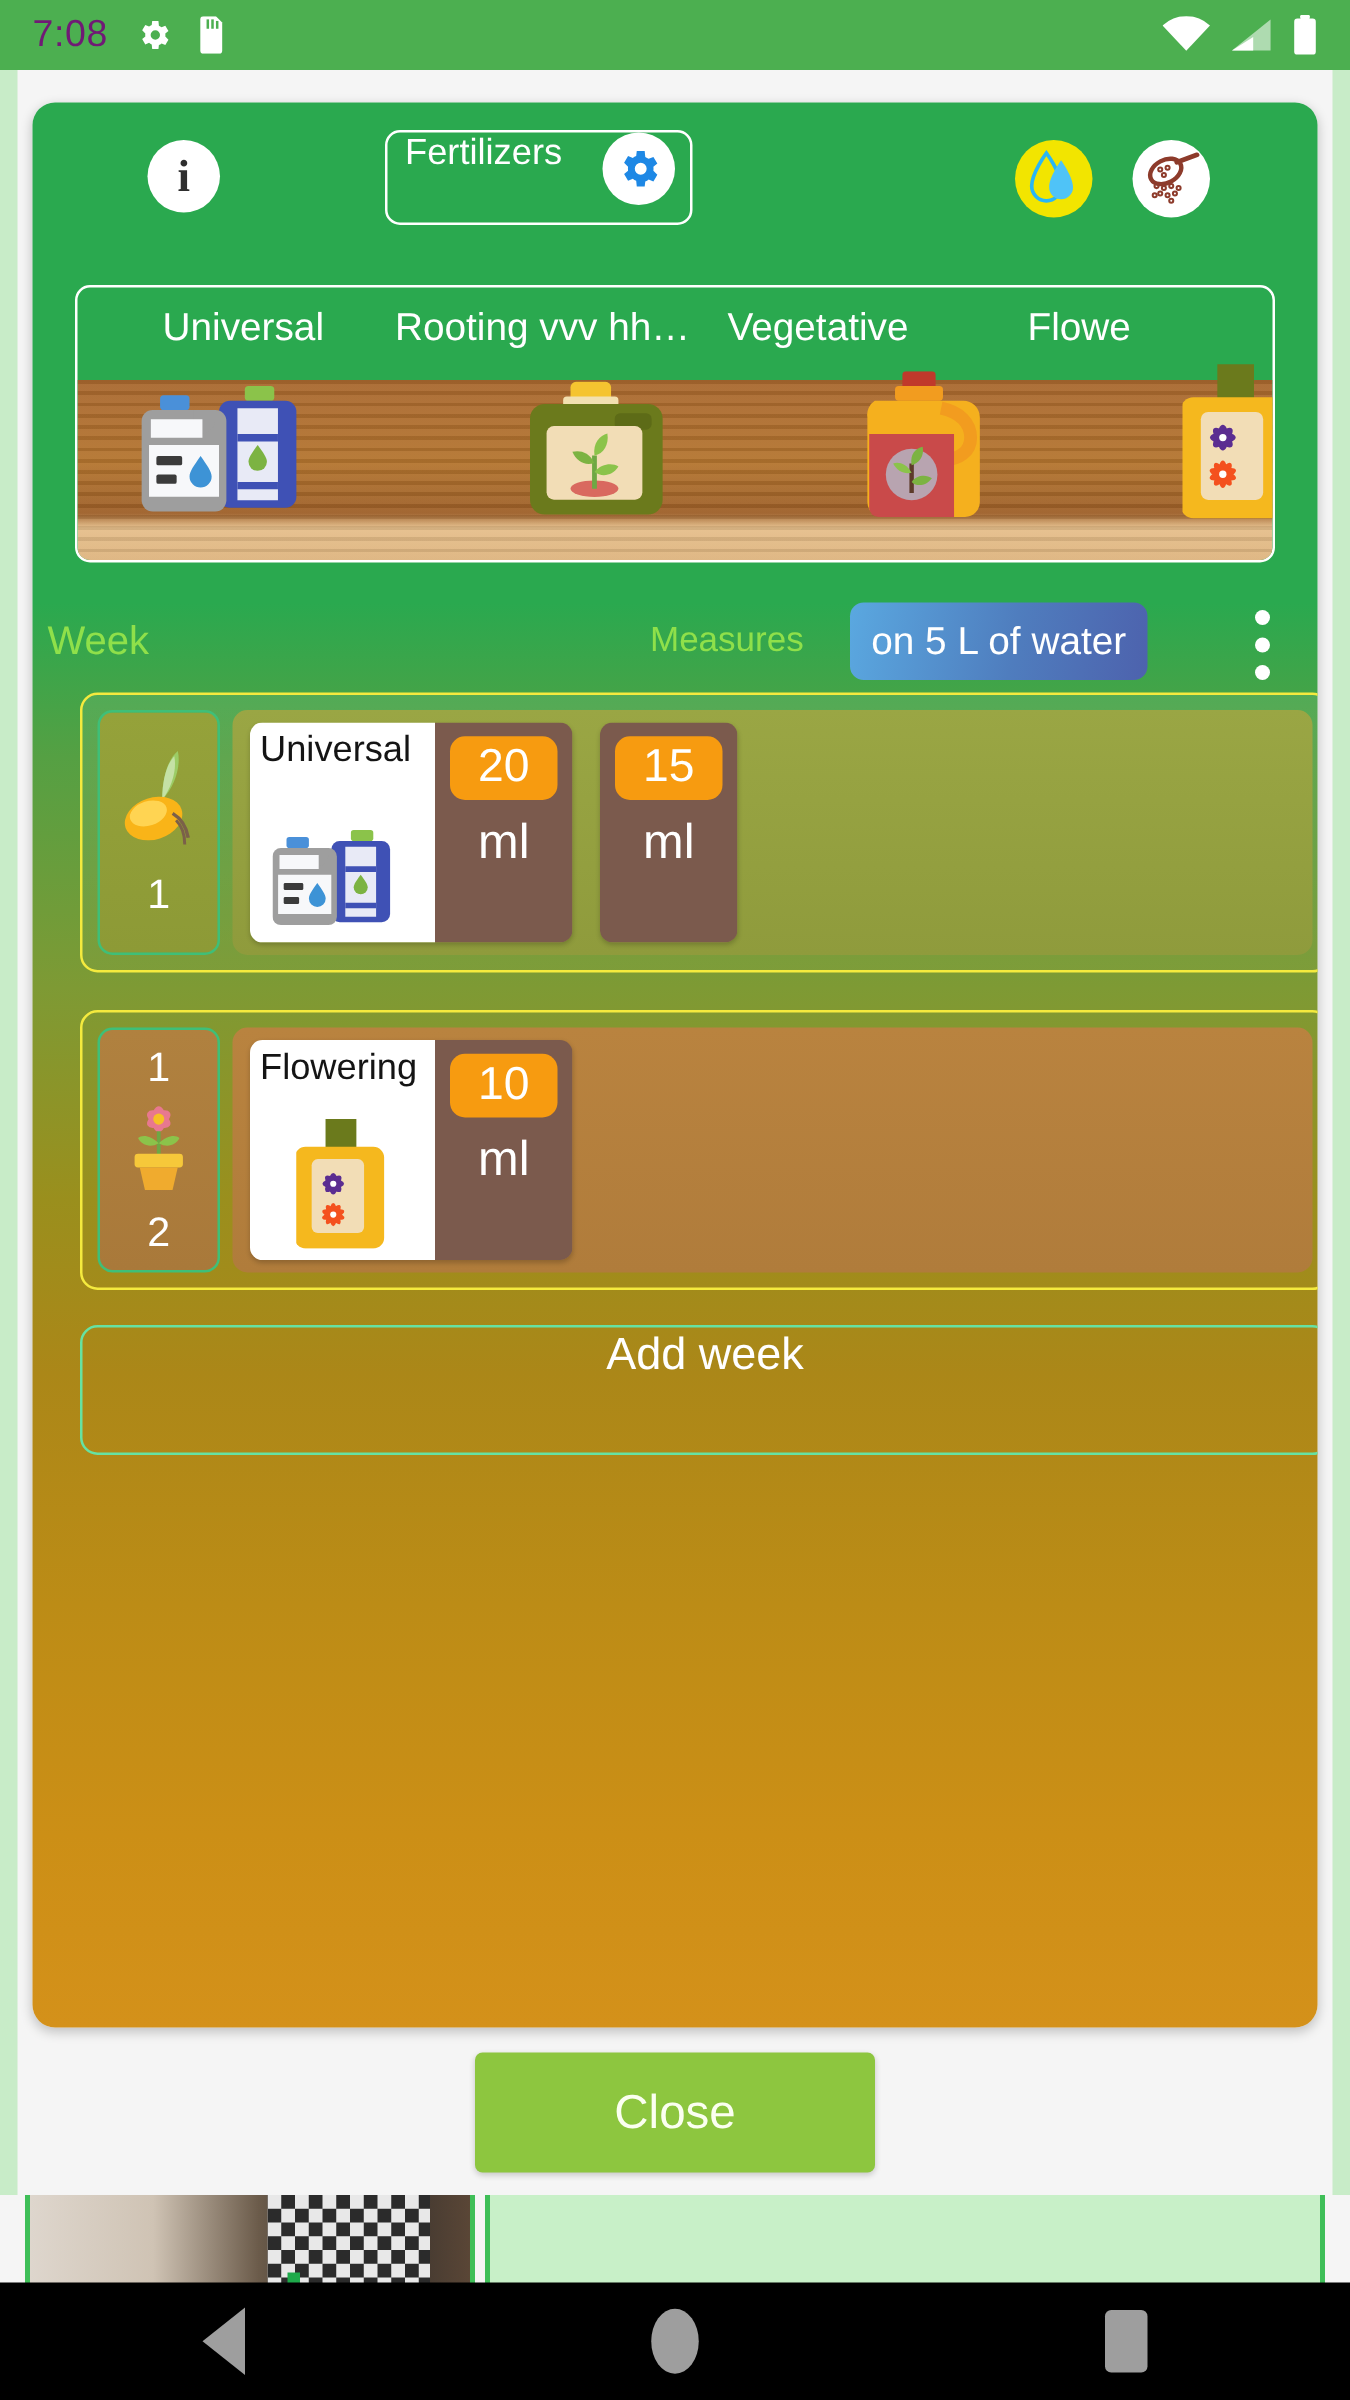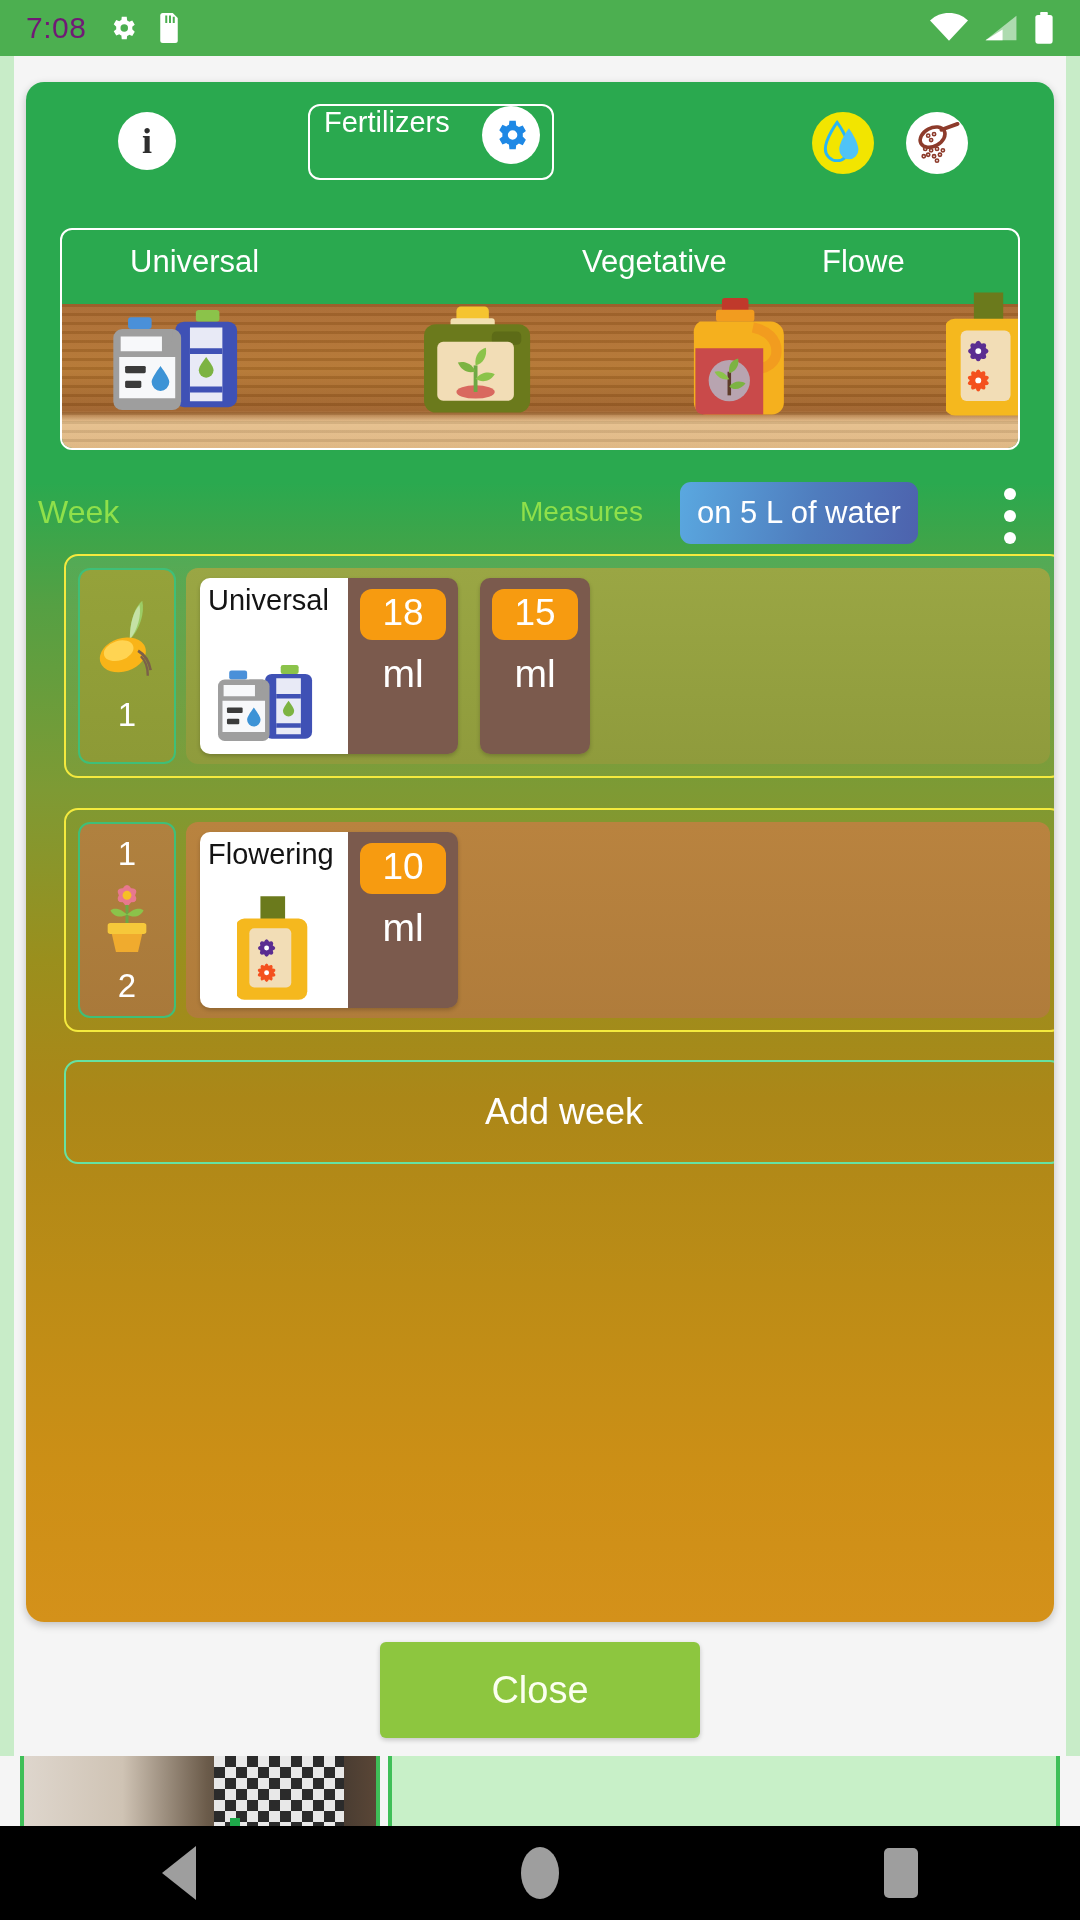--- a/index.html
+++ b/index.html
@@ -138,21 +138,21 @@
   .dose-val {
     background: #f79b10; color: #fff; font-size: 37px;
     border-radius: 12px; padding: 3px 16px 6px; min-width: 86px; text-align: center;
   }
   .dose-unit { color: #fff; font-size: 39px; margin-top: 12px; }
 
   
   .add-week {
     position: absolute; left: 38px; width: 1000px; height: 104px;
     border: 2px solid #66e2a2; border-radius: 14px;
-    display: flex; align-items: center; justify-content: center;
+    display: flex; justify-content: center;
     color: #ffffff; font-size: 36px;
   }
 
   
   .close-btn {
     position: absolute; left: 380px; top: 1642px; width: 320px; height: 96px;
     background: #8dc63f; border-radius: 6px;
     display: flex; align-items: center; justify-content: center;
     color: #fbfff0; font-size: 38px;
     box-shadow: 0 2px 5px rgba(0,0,0,.2);
@@ -271,20 +271,21 @@
               <circle cx="21" cy="22" r="1.1"></circle>
               <circle cx="17" cy="29" r="1.1"></circle>
           </g>
         </svg>
       </div>
     </div>
 
     <div class="shelf-wrap">
       <div class="shelf-names">
         <span class="shelf-name" style="left:68px">Universal</span>
+        <span class="shelf-name" style="left:254px">Rooting vvv hh…</span>
         <span class="shelf-name" style="left:520px">Vegetative</span>
         <span class="shelf-name" style="left:760px">Flowe</span>
       </div>
 
       <div class="wood">
 
         <span class="bottle" style="left:50px">
           <svg width="150" height="112" viewBox="0 0 100 76">
             <rect x="56" y="4" width="16" height="8" rx="2" fill="#8bc34a"></rect>
             <path d="M48 12h30a6 6 0 0 1 6 6v46a6 6 0 0 1-6 6H48a6 6 0 0 1-6-6V18a6 6 0 0 1 6-6z" fill="#3f51b5"></path>
@@ -408,21 +409,21 @@
                 <path d="M28 17h12v5a8 8 0 0 1-8 8h-4z" fill="#9e9e9e"></path>
                 <path d="M5 22h28v10H5z" fill="#f7f8fa"></path>
                   <path d="M4 36h38v28H4z" fill="#f7f8fa"></path>
                 <rect x="8" y="42" width="14" height="5" rx="1" fill="#3b3b3b"></rect>
                 <rect x="8" y="52" width="11" height="5" rx="1" fill="#3b3b3b"></rect>
                 <path d="M32 42c3.5 5 6 8.5 6 11a6 6 0 0 1-12 0c0-2.5 2.5-6 6-11z" fill="#3d93d6"></path>
               </svg>
             </span>
           </div>
           <div class="dose-right">
-            <span class="dose-val">18</span>
+            <span class="dose-val">20</span>
             <span class="dose-unit">ml</span>
           </div>
         </div>
 
         <div class="dose-card">
           <div class="dose-right">
             <span class="dose-val">15</span>
             <span class="dose-unit">ml</span>
           </div>
         </div>

